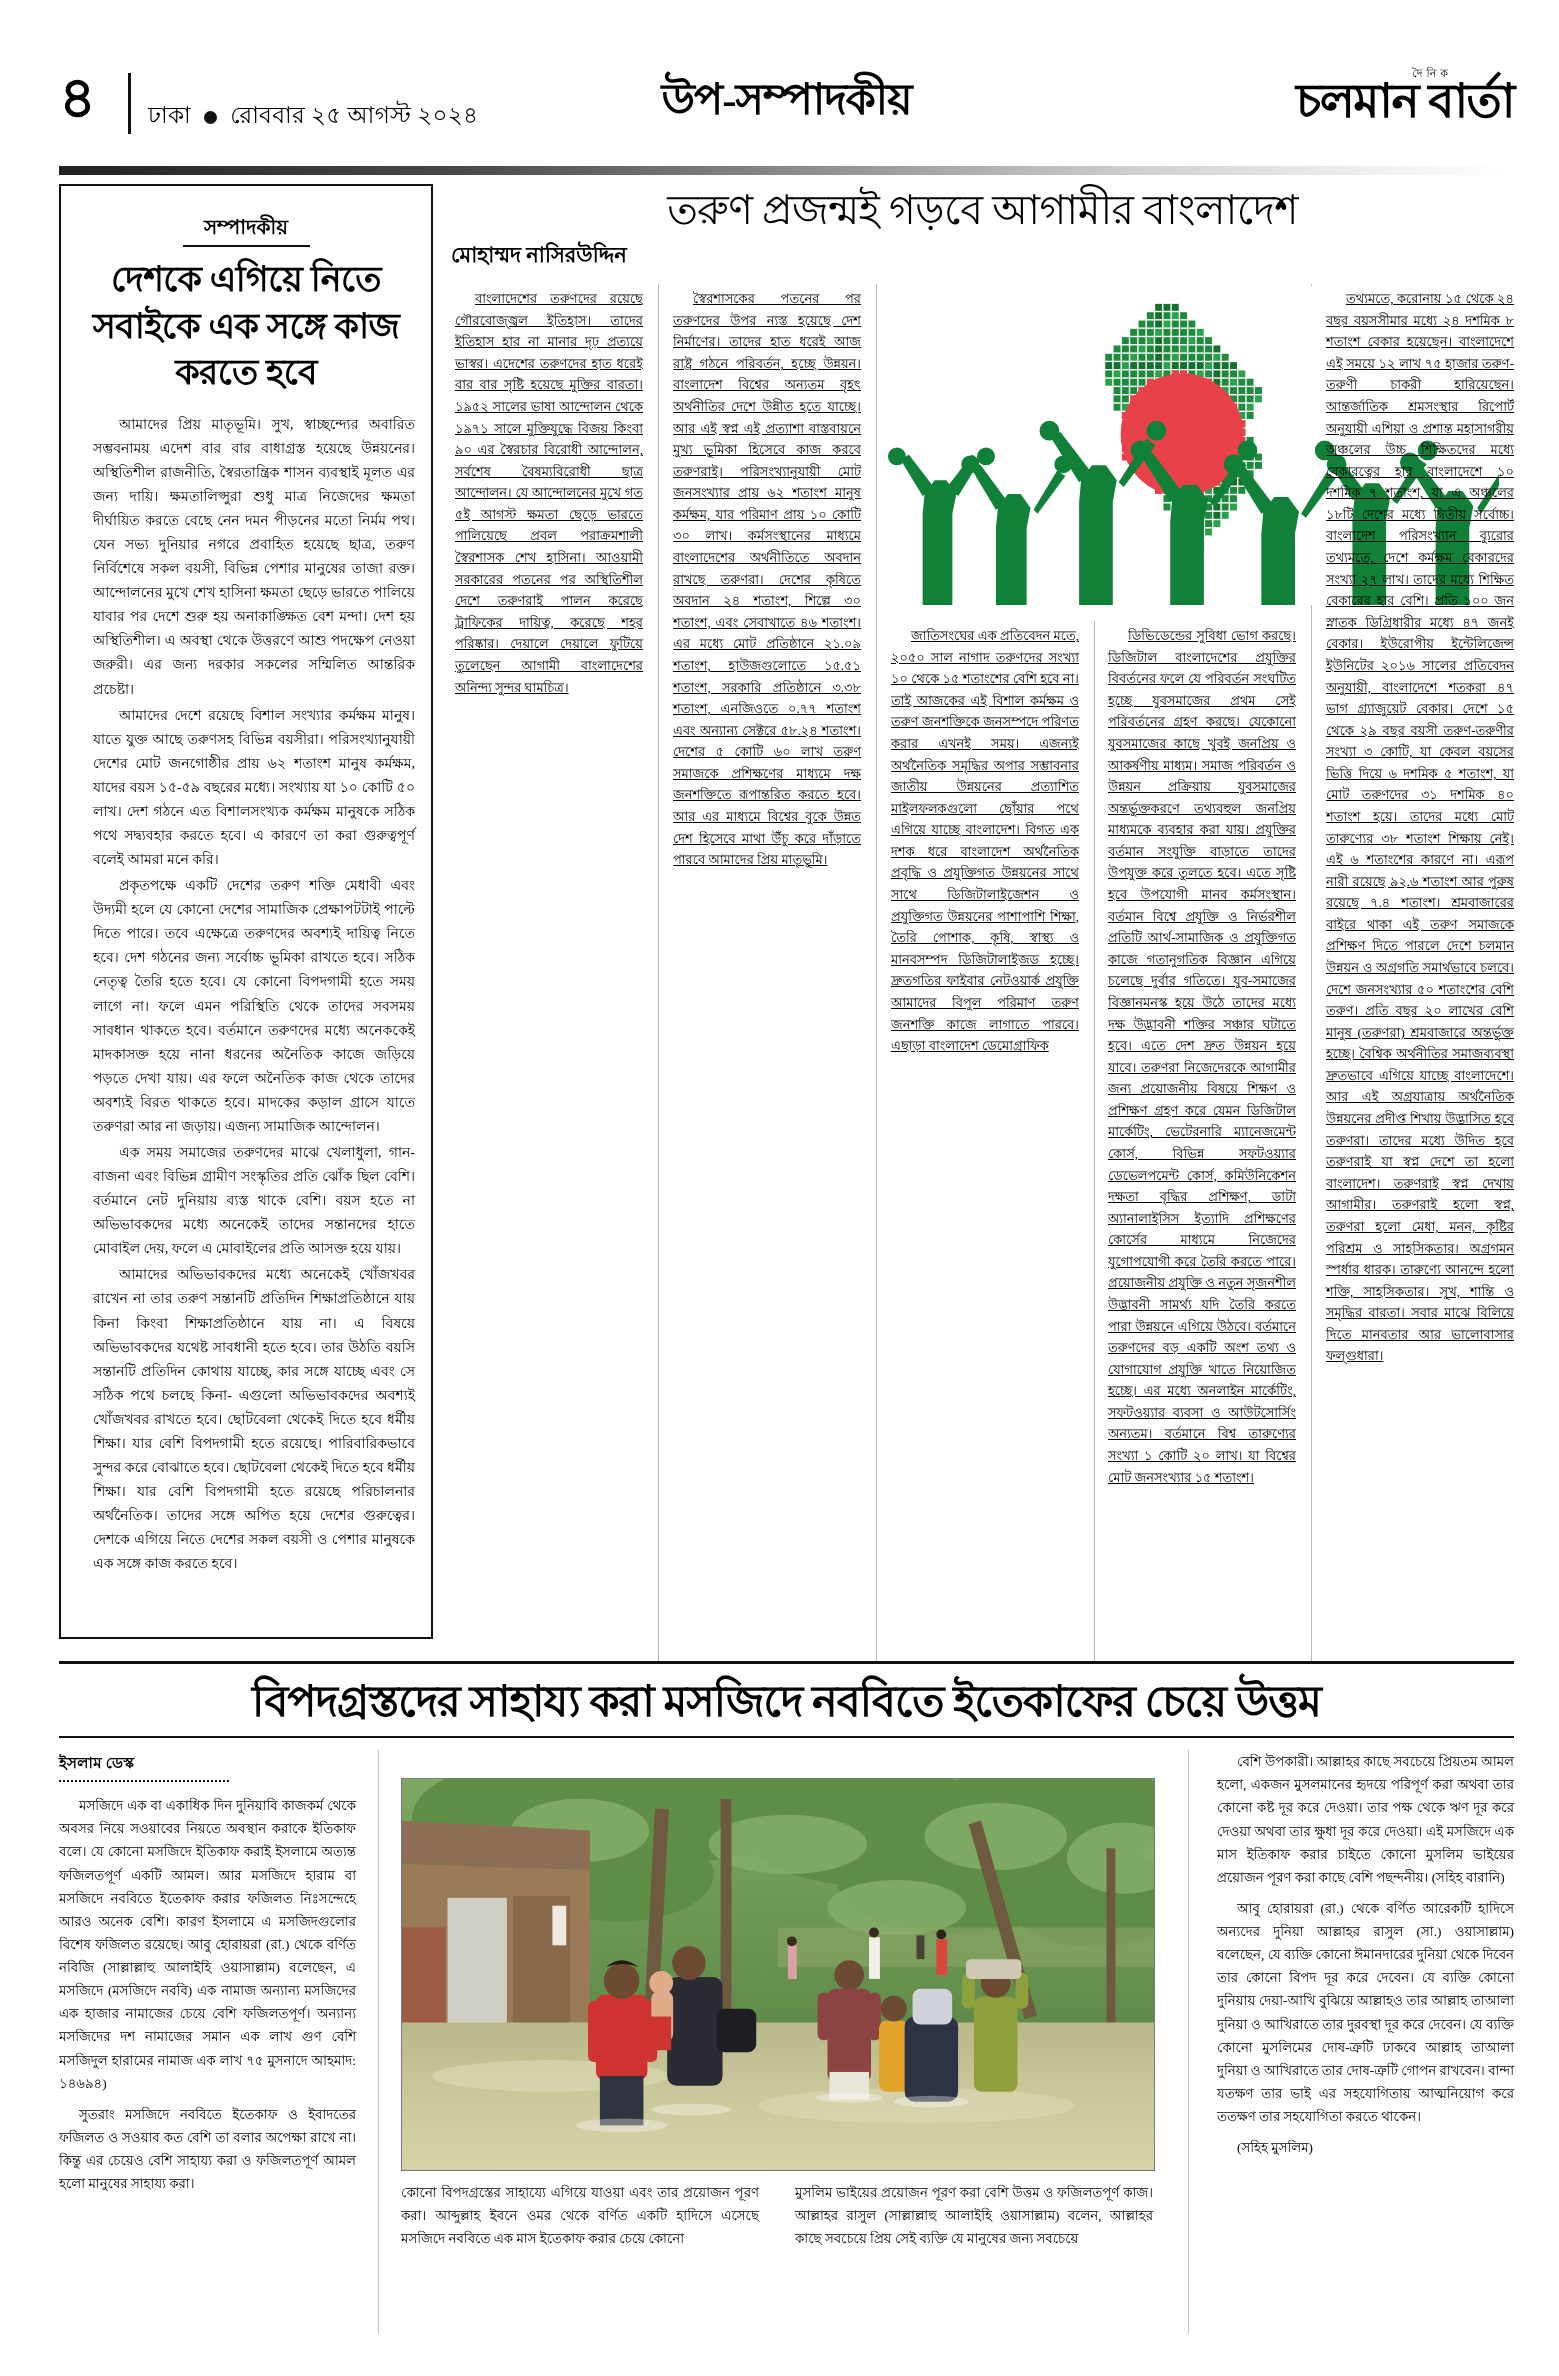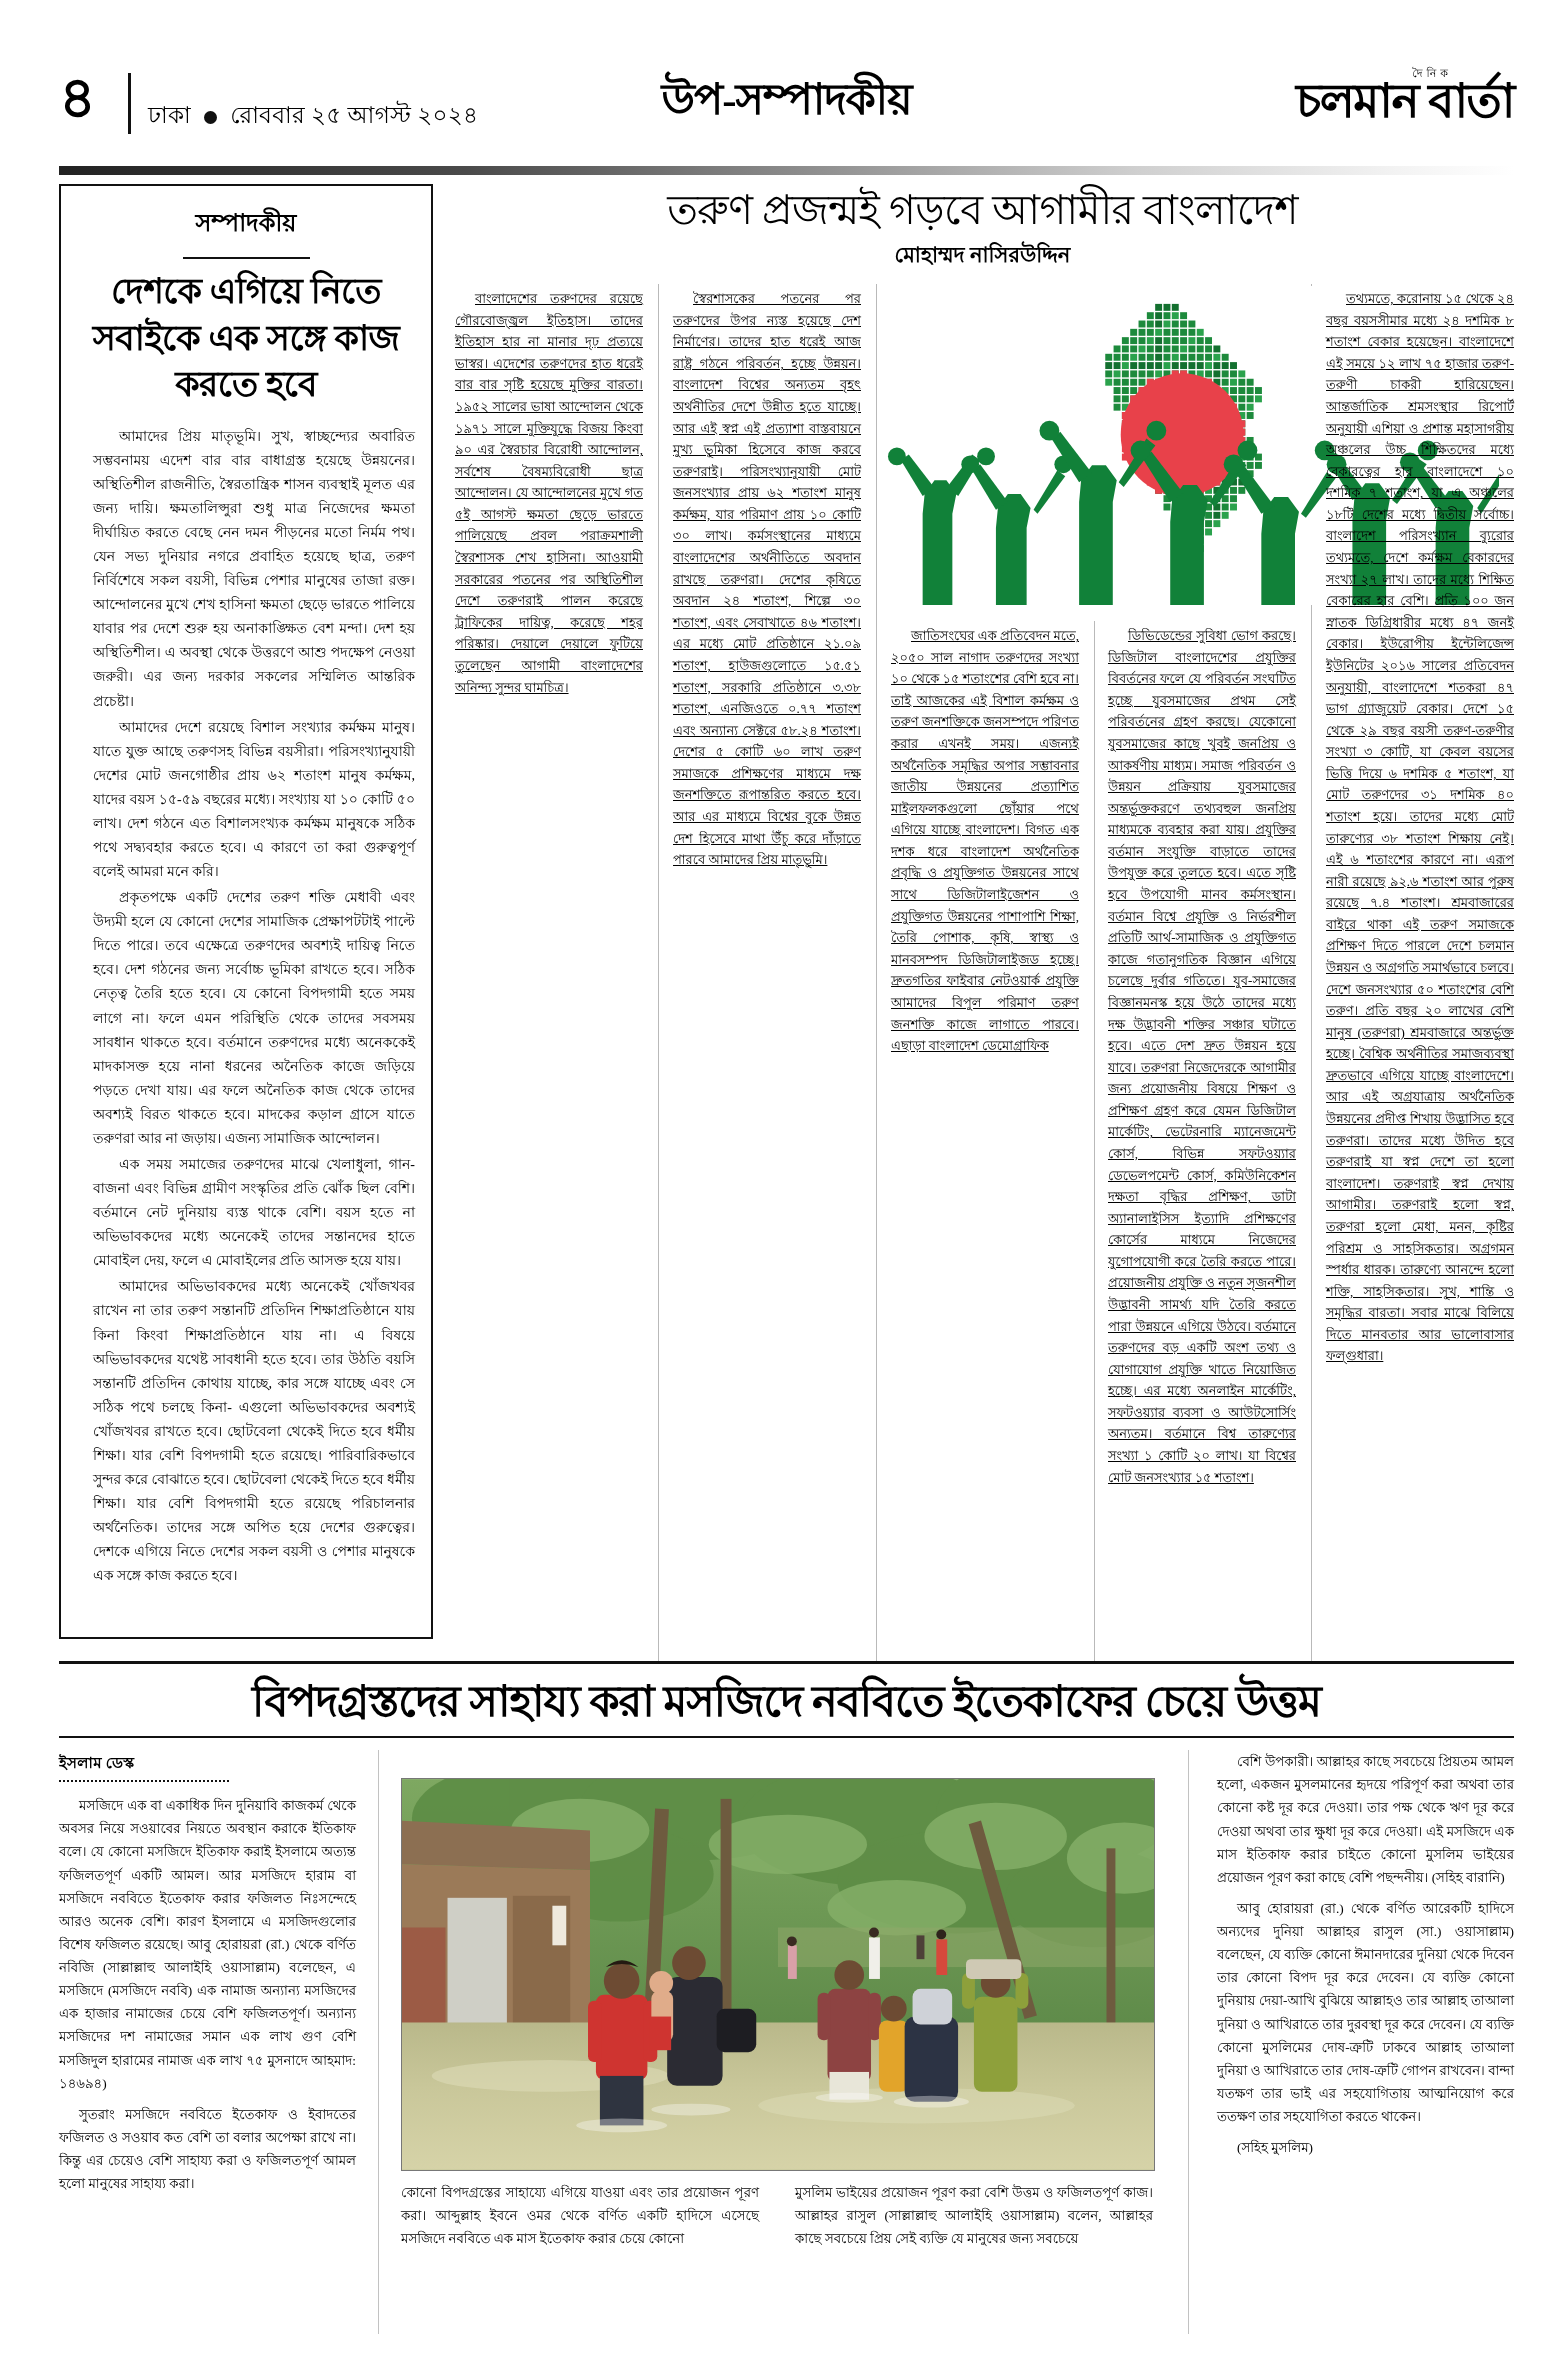--- a/index.html
+++ b/index.html
@@ -18,30 +18,30 @@
   .logo .brand{font-size:47px;font-weight:700;letter-spacing:-1.5px;line-height:1;}
   .gradrule{position:absolute;left:59px;top:166px;width:1455px;height:9px;
      background:linear-gradient(to right,#222 0%,#4a4a4a 28%,#8f8f8f 52%,#cfcfcf 74%,#f3f3f3 92%,#ffffff 100%);}
 
   
   .topwrap{position:absolute;left:59px;top:184px;width:1455px;height:1465px;}
 
   
   .editorial{position:absolute;left:0;top:0;width:374px;height:1455px;
      border:2px solid #111;box-sizing:border-box;padding:14px 16px 10px 16px;}
-  .ed-label{text-align:center;font-size:24px;font-weight:700;border-bottom:2px solid #111;
-     display:block;margin:4px auto 10px auto;width:127px;padding-bottom:13px;}
+  .ed-label{text-align:center;font-size:20px;font-weight:700;border-bottom:2px solid #111;
+     display:block;margin:12px auto 10px auto;width:127px;padding-bottom:0;}
   .ed-head{text-align:center;font-size:35px;line-height:1.33;font-weight:700;letter-spacing:-0.5px;margin-bottom:16px;}
   .ed-body{font-size:14px;line-height:1.72;text-align:justify;text-justify:inter-word;}
   .ed-body p{margin:0 0 2px 16px;text-indent:26px;}
 
   
   .feature{position:absolute;left:392px;top:0;width:1063px;height:1455px;}
   .ft-head{font-size:41px;font-weight:400;letter-spacing:-0.6px;text-align:center;line-height:1.1;margin:4px 0 6px 0;}
-  .ft-byline{text-align:center;font-size:21px;font-weight:700;margin:0 0 10px 0;}
+  .ft-byline{text-align:left;font-size:21px;font-weight:700;margin:0 0 10px 0;}
   .ft-cols{position:relative;width:1063px;height:1378px;}
   .ft-col{position:absolute;top:0;width:196px;height:1378px;font-size:13px;line-height:1.66;text-align:justify;}
   .ft-col p{margin:4px;text-indent:20px;text-decoration:underline;}
   .ft-c1{left:0;}
   .ft-c2{left:218px;}
   .ft-c3{left:436px;top:337px;height:1042px;}
   .ft-c4{left:653px;top:337px;height:1042px;}
   .ft-c5{left:871px;}
   .colsep{position:absolute;top:0;width:1px;height:1378px;background:#b9b9b9;}
 

